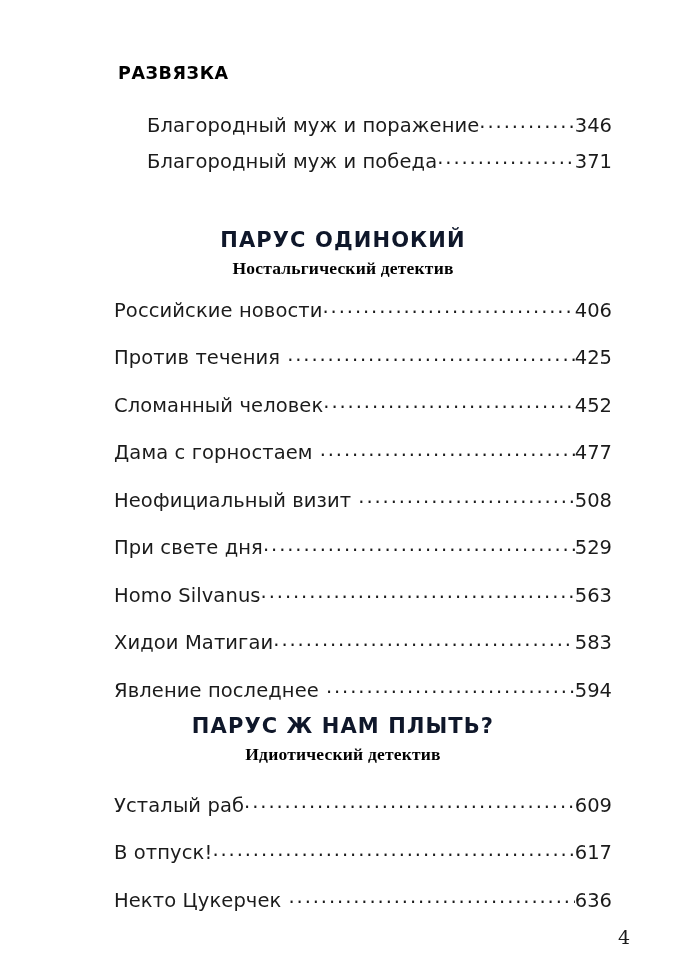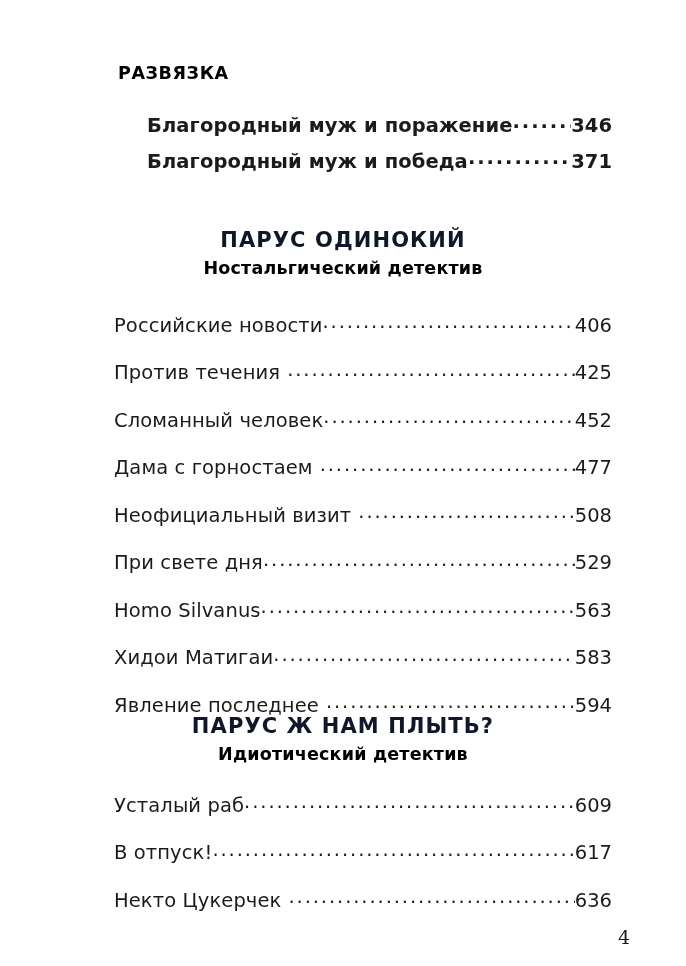--- a/index.html
+++ b/index.html
@@ -71,21 +71,20 @@
     font-size: 17.5px;
     font-weight: bold;
     letter-spacing: 0.6px;
     color: #000000;
   }
   .razvyazka-list {
     position: absolute;
     left: 147px;
     top: 112px;
     width: 465px;
-    font-weight: bold;
   }
   .razvyazka-list .toc-row + .toc-row { margin-top: 13px; }
 
   
   .section-1 {
     position: absolute;
     left: 0;
     top: 228px;
     width: 686px;
     text-align: center;
@@ -105,27 +104,28 @@
     margin: 0;
     line-height: 1.15;
   }
   .section-subtitle {
     font-size: 17.5px;
     font-weight: bold;
     letter-spacing: 0.2px;
     color: #000000;
     margin: 6px 0 0 0;
     line-height: 1.15;
+    font-family: Liberation Serif, serif;
   }
 
   
   .list-main-1 {
     position: absolute;
     left: 114px;
-    top: 312px;
+    top: 297px;
     width: 498px;
   }
   .list-main-2 {
     position: absolute;
     left: 114px;
     top: 792px;
     width: 498px;
   }
   .list-main-1 .toc-row + .toc-row,
   .list-main-2 .toc-row + .toc-row { margin-top: 24.5px; }

